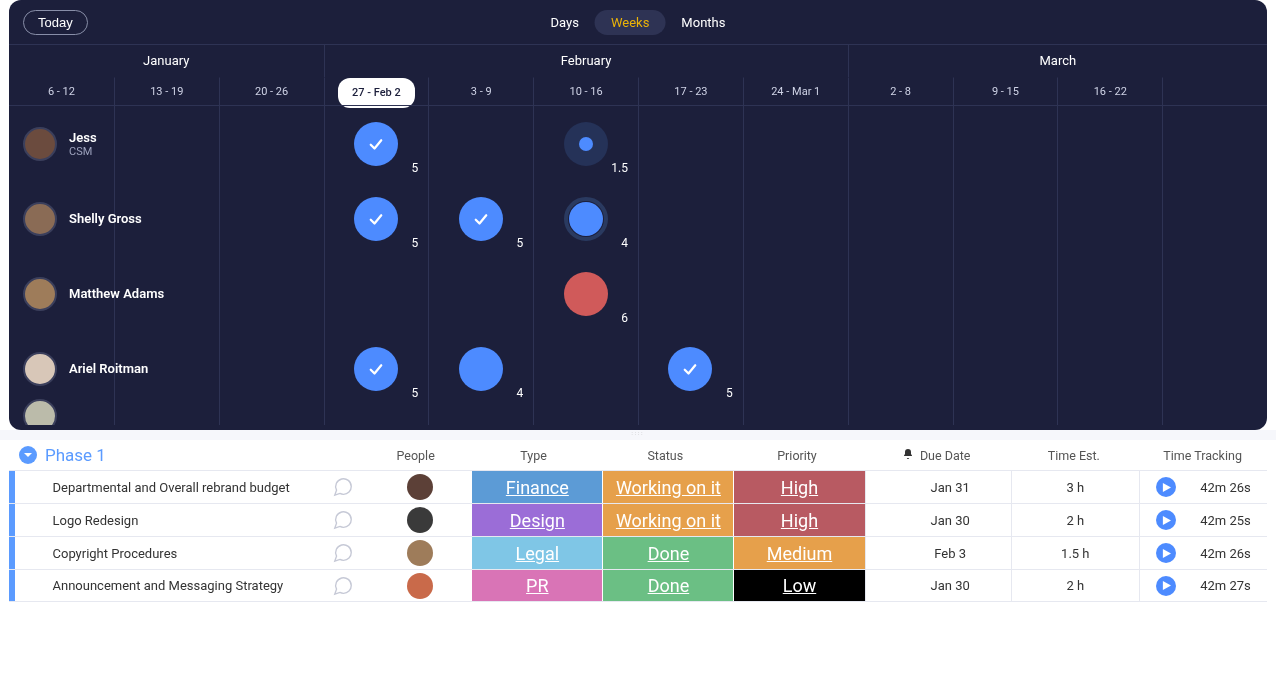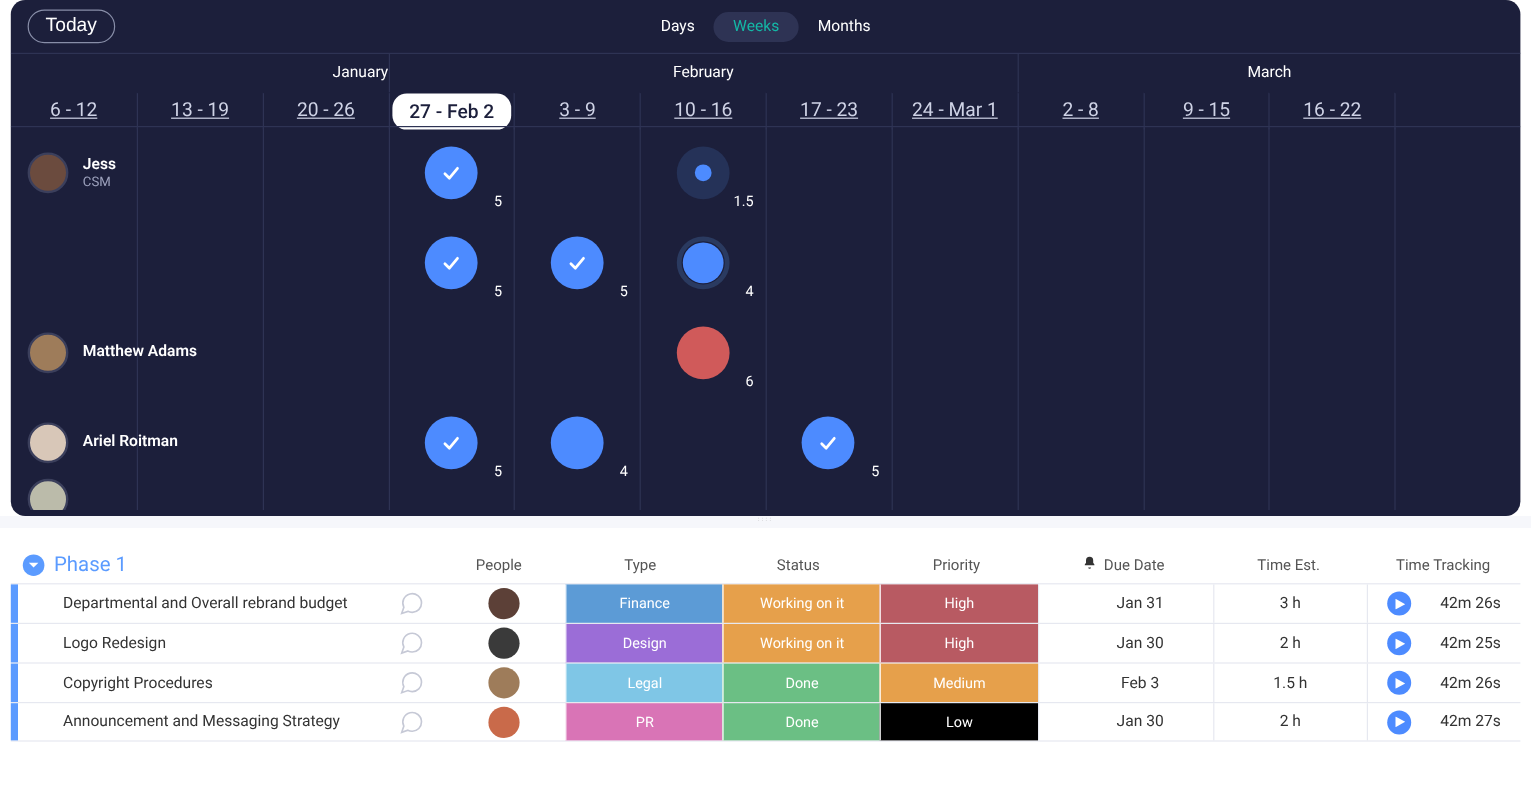--- a/index.html
+++ b/index.html
@@ -25,57 +25,57 @@
     display: flex;
     align-items: center;
     height: 44px;
     position: relative;
   }
   .today-btn {
     margin-left: 14px;
     border: 1px solid #888ea8;
     background: transparent;
     color: #fff;
-    font-size: 16px;
+    font-size: 13px;
     padding: 4px 14px;
     border-radius: 14px;
     cursor: pointer;
   }
   .view-toggle {
     position: absolute;
     left: 50%;
     transform: translateX(-50%);
     display: flex;
     align-items: center;
     gap: 0;
   }
   .view-toggle span {
     font-size: 13px;
     padding: 5px 16px;
     border-radius: 16px;
     cursor: pointer;
   }
   .view-toggle .active {
     background: #2e3354;
-    color: #14b8a6;
+    color: #eab308;
   }
   .divider-h {
     border-top: 1px solid #2e3354;
   }
   
   .month-row, .week-row {
     display: grid;
     grid-template-columns: repeat(12, 1fr);
     font-size: 13px;
     text-align: center;
   }
   .month-row { height: 32px; line-height: 32px; }
   .month-row .m { border-left: 1px solid #2e3354; }
   .month-row .m:first-child { border-left: none; }
-  .week-row { height: 28px; line-height: 28px; font-size: 16px; color: #cfd3e6; text-decoration: underline; }
+  .week-row { height: 28px; line-height: 28px; font-size: 11px; color: #cfd3e6; }
   .week-row .w { border-left: 1px solid #2e3354; border-top: 1px solid transparent; }
   .week-row .w:first-child { border-left: none; }
   .week-pill {
     display: inline-block;
     background: #fff;
     color: #1c1f3b;
     padding: 1px 14px;
     border-radius: 12px;
     font-weight: 500;
   }
@@ -203,54 +203,53 @@
     border-top:1px solid #e6e8f0;
     height:33px;
   }
   .task-row:last-child { border-bottom:1px solid #e6e8f0; }
   .color-bar { width:6px; background:#5b9bff; margin-right:0; }
   .spacer-left { width:28px; }
   .task-name { width: 280px; padding-left:10px; display:flex; align-items:center; font-size:13px; }
   .chat-icon { width:50px; display:flex; align-items:center; justify-content:center; }
   .chat-icon svg { width:22px; height:22px; stroke:#c6c9d6; fill:none; stroke-width:1.5; }
   .people-col { width:105px; display:flex; align-items:center; justify-content:center; }
-  .tag { width:133px; display:flex; align-items:center; justify-content:center; color:#fff; font-size:12px; border-left:1px solid #fff; }
+  .tag { width:133px; display:flex; align-items:center; justify-content:center; color:#fff; font-size:18px; border-left:1px solid #fff;text-decoration:underline; }
   .date-col { width:132px; display:flex; align-items:center; justify-content:center; border-left:1px solid #e6e8f0;padding-left:24px;}
   .est-col { width:130px; display:flex; align-items:center; justify-content:center; border-left:1px solid #e6e8f0;}
   .track-col { width:130px; display:flex; align-items:center; justify-content:center; border-left:1px solid #e6e8f0; gap:24px;}
   .play-icon {
     width:20px; height:20px; border-radius:50%;
     background:#4d8bff; display:flex; align-items:center; justify-content:center;
   }
   .play-icon svg { width:9px; height:9px; fill:#fff; margin-left:1px;}
   .header-row {
     display:flex;
     align-items:center;
     height:30px;
     position:relative;
-    margin-top:16px;
   }
   .header-row .h { text-align:center; color:#555; font-size:12.5px; }
 </style>
 </head>
 <body>
 
 <div class="panel">
   <div class="topbar">
     <button class="today-btn">Today</button>
     <div class="view-toggle">
       <span>Days</span>
       <span class="active">Weeks</span>
       <span>Months</span>
     </div>
   </div>
   <div class="divider-h"></div>
 
   <div class="month-row" id="month-row">
-      <div class="m" style="grid-column: span 3; text-align: right;">January</div>
+      <div class="m" style="grid-column: span 3;">January</div>
       <div class="m" style="grid-column: span 5;">February</div>
       <div class="m" style="grid-column: span 4;">March</div>
     </div>
   <div class="week-row" id="week-row">
       <div class="w">6 - 12</div>
       <div class="w">13 - 19</div>
       <div class="w">20 - 26</div>
       <div class="w"><span class="week-pill">27 - Feb 2</span></div>
       <div class="w">3 - 9</div>
       <div class="w">10 - 16</div>
@@ -305,20 +304,26 @@
             <div class="num">1.5</div>
           </div>
           <div class="cell"></div>
           <div class="cell"></div>
           <div class="cell"></div>
           <div class="cell"></div>
           <div class="cell"></div>
           <div class="cell"></div>
         </div>
         <div class="person-row">
+          <div class="person-info">
+            <div class="avatar" style="background: rgb(138, 107, 85);"></div>
+            <div>
+              <div class="name">Shelly Gross</div>
+            </div>
+          </div>
           <div class="cell"></div>
           <div class="cell"></div>
           <div class="cell"></div>
           <div class="cell">
             <div class="bubble checkmark" style="background: rgb(77, 139, 255);">
               <svg viewBox="0 0 24 24" fill="none" stroke="#fff" stroke-width="3" stroke-linecap="round" stroke-linejoin="round">
                 <polyline points="5 13 10 18 19 7"></polyline>
               </svg>
             </div>
             <div class="num">5</div>

